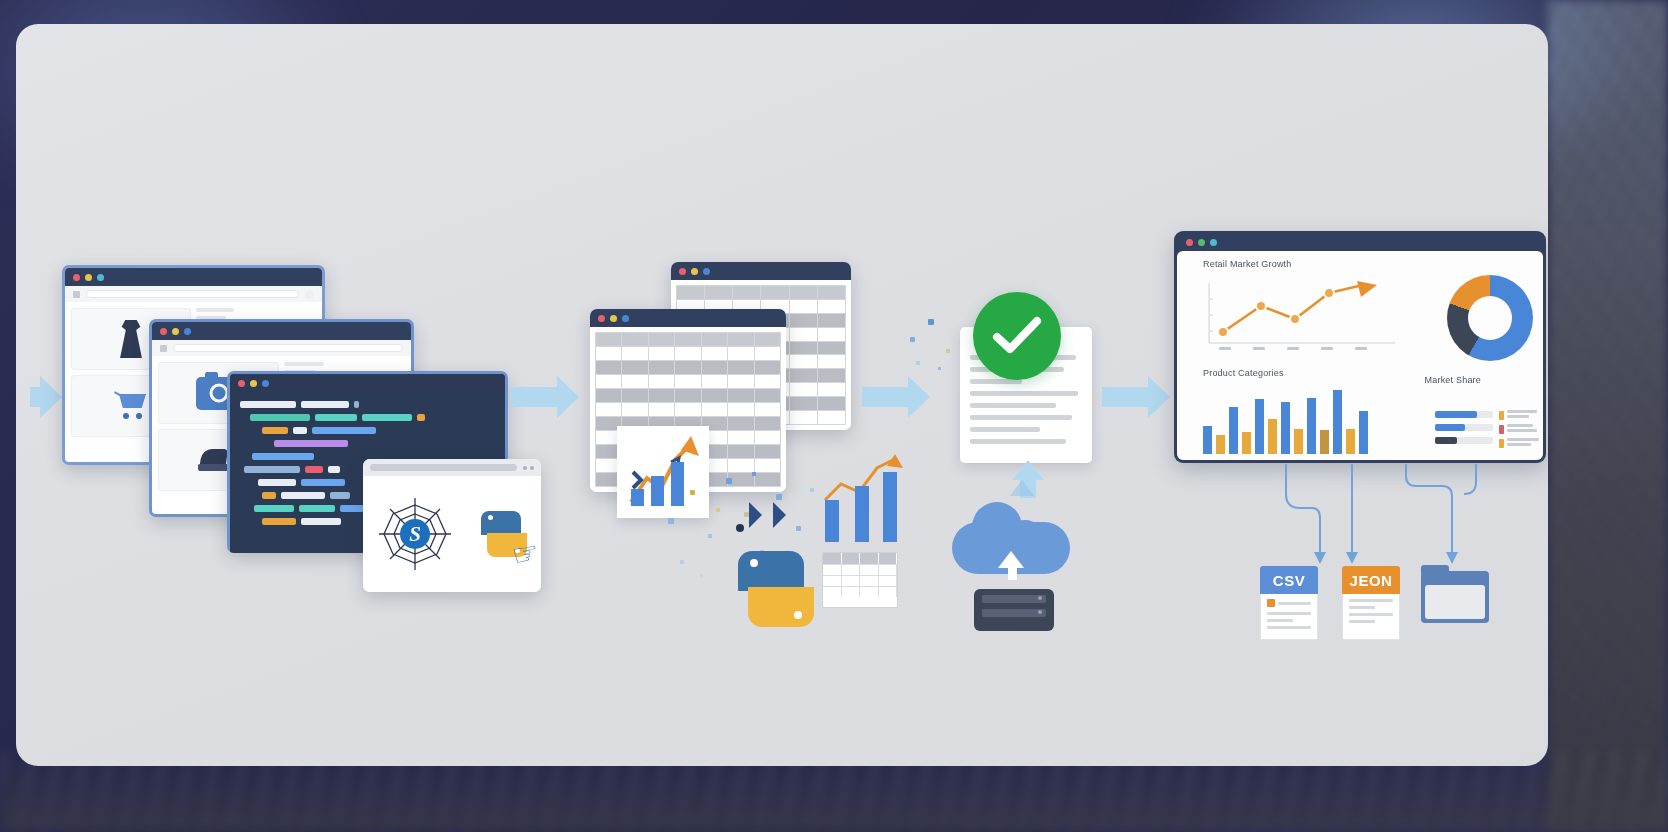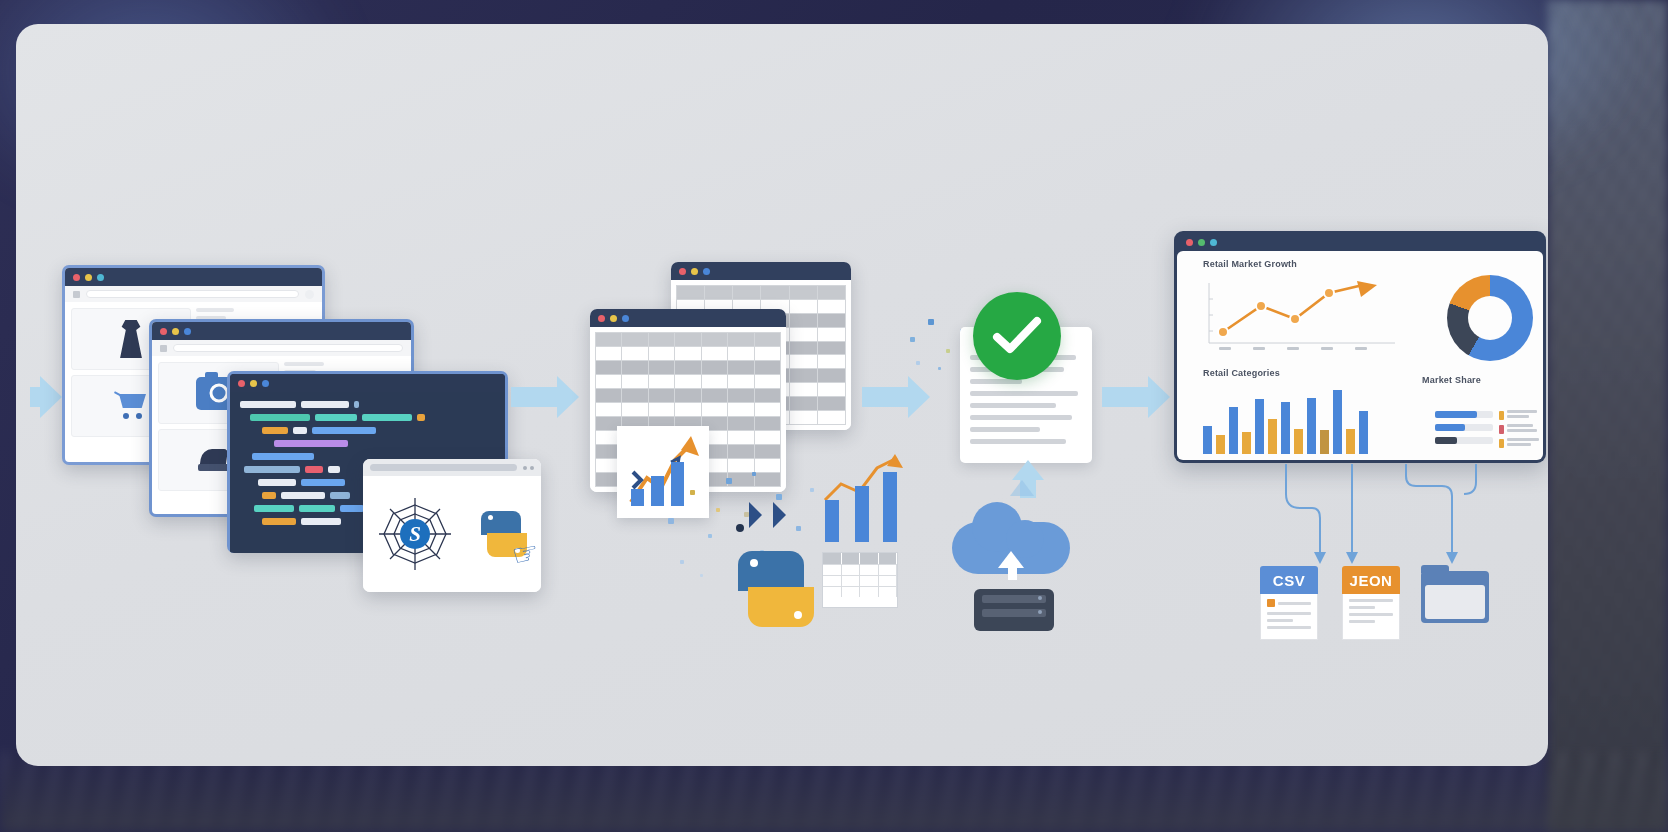--- a/index.html
+++ b/index.html
@@ -232,21 +232,21 @@
   #server .srow { height:8px; margin:6px 8px; background:#586274; border-radius:2px; position:relative; }
   #server .led { position:absolute; right:4px; top:1px; width:4px; height:4px; border-radius:50%; background:#8fa0b8; }
 
   
   #dashboard { position:absolute; left:1158px; top:207px; width:372px; height:232px;
                background:#31405e; border-radius:9px; padding:3px;
                box-shadow:0 8px 22px rgba(40,50,70,.25); }
   #dash-title { height:17px; display:flex; align-items:center; gap:5px; padding-left:9px; }
   #dash-body { background:#fdfdfd; height:calc(100% - 17px); border-radius:6px; padding:8px 10px;
                position:relative; overflow:hidden; }
-  .dash-h { font-size:9px; color:#4a5262; font-weight:bold; filter: blur(.35px); letter-spacing:.2px;text-align:center; }
+  .dash-h { font-size:9px; color:#4a5262; font-weight:normal; filter: blur(.35px); letter-spacing:.2px;text-align:center; }
   .line-chart { position:absolute; left:28px; top:30px; width:192px; height:74px; }
   .donut { position:absolute; right:10px; top:24px; width:86px; height:86px; border-radius:50%; }
   .donut .hole { position:absolute; left:50%; top:50%; transform:translate(-50%,-50%);
                  width:44px; height:44px; border-radius:50%; background:#fdfdfd; }
   .dash-bars { position:absolute; left:26px; bottom:6px; display:flex; align-items:flex-end; gap:4px; }
   .dash-bars .bar { width:9px; }
   .legend { position:absolute; right:50px; bottom:10px; width:58px; }
   .legend .lrow { height:7px; background:#e7e9ed; border-radius:2px; margin-bottom:6px; position:relative; }
   .legend .lfill { position:absolute; left:0; top:0; height:7px; border-radius:2px; background:#4a86d8; }
   .keys { position:absolute; right:4px; bottom:8px; width:40px; }
@@ -814,21 +814,21 @@
             <rect x="82" y="66" width="12" height="3" rx="1"></rect>
             <rect x="116" y="66" width="12" height="3" rx="1"></rect>
             <rect x="150" y="66" width="12" height="3" rx="1"></rect>
           </g>
         </svg>
 
         <div class="donut" style="background: conic-gradient(#4a86d8 0deg 210deg, #3c4657 210deg 290deg, #e7912e 290deg 360deg);">
           <div class="hole"></div>
         </div>
 
-        <div class="dash-h" style="position:absolute;left:26px;top:117px;">Retail Categories</div>
+        <div class="dash-h" style="position:absolute;left:26px;top:117px;">Product Categories</div>
         <div class="dash-h" style="position:absolute;right:62px;top:124px;">Market Share</div>
 
         <div class="dash-bars">
           <div class="bar" style="height:28px;background:#4a86d8;"></div>
           <div class="bar" style="height:19px;background:#e7a93c;"></div>
           <div class="bar" style="height:47px;background:#4a86d8;"></div>
           <div class="bar" style="height:22px;background:#e7a93c;"></div>
           <div class="bar" style="height:55px;background:#4a86d8;"></div>
           <div class="bar" style="height:35px;background:#e7a93c;"></div>
           <div class="bar" style="height:52px;background:#4a86d8;"></div>

